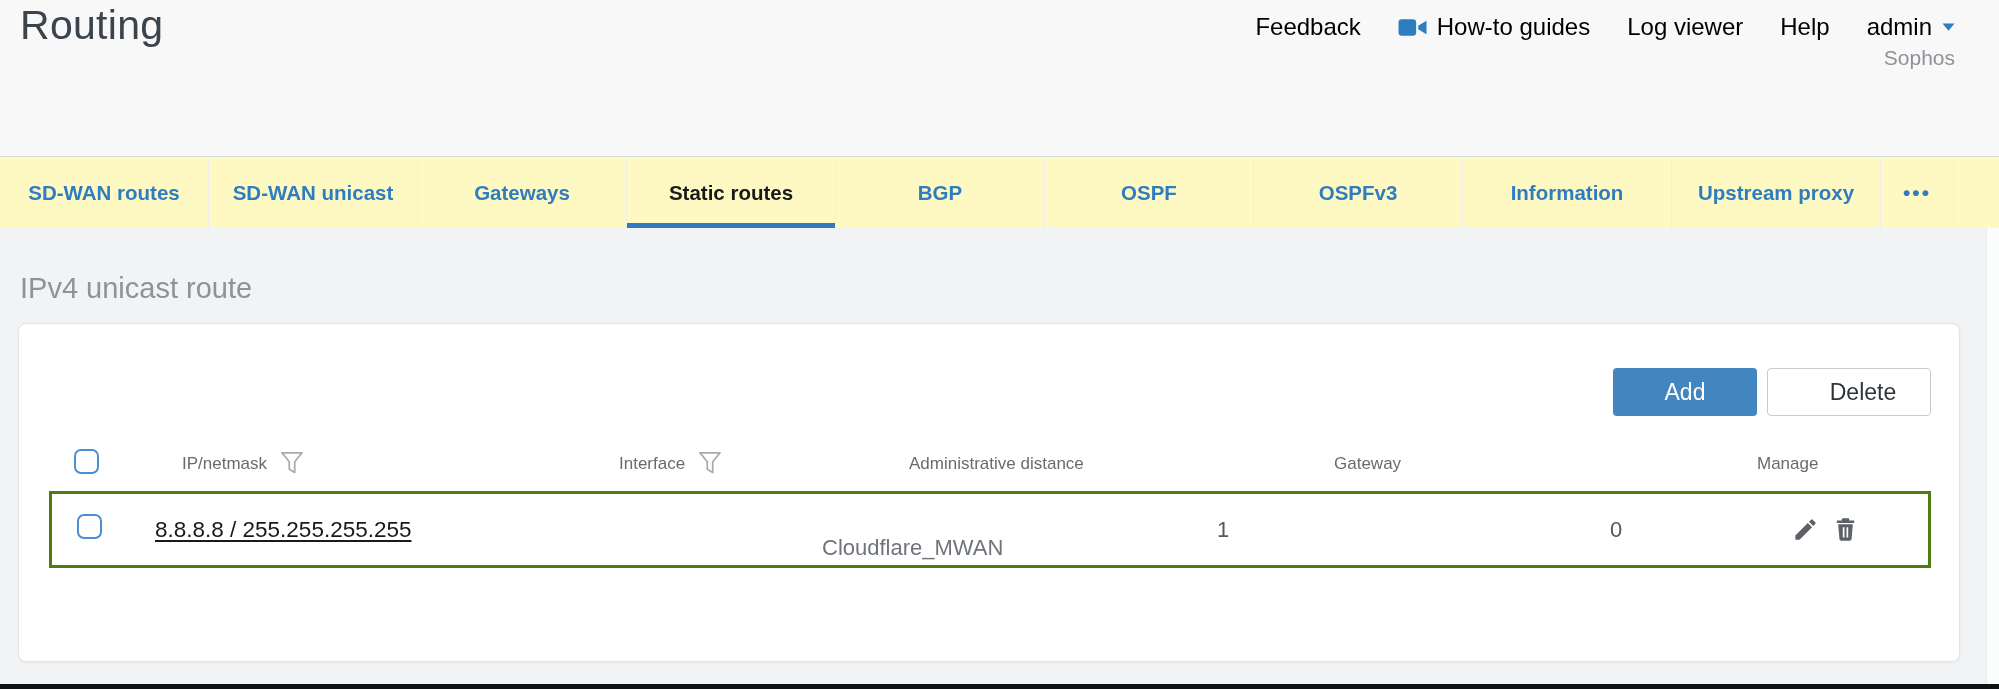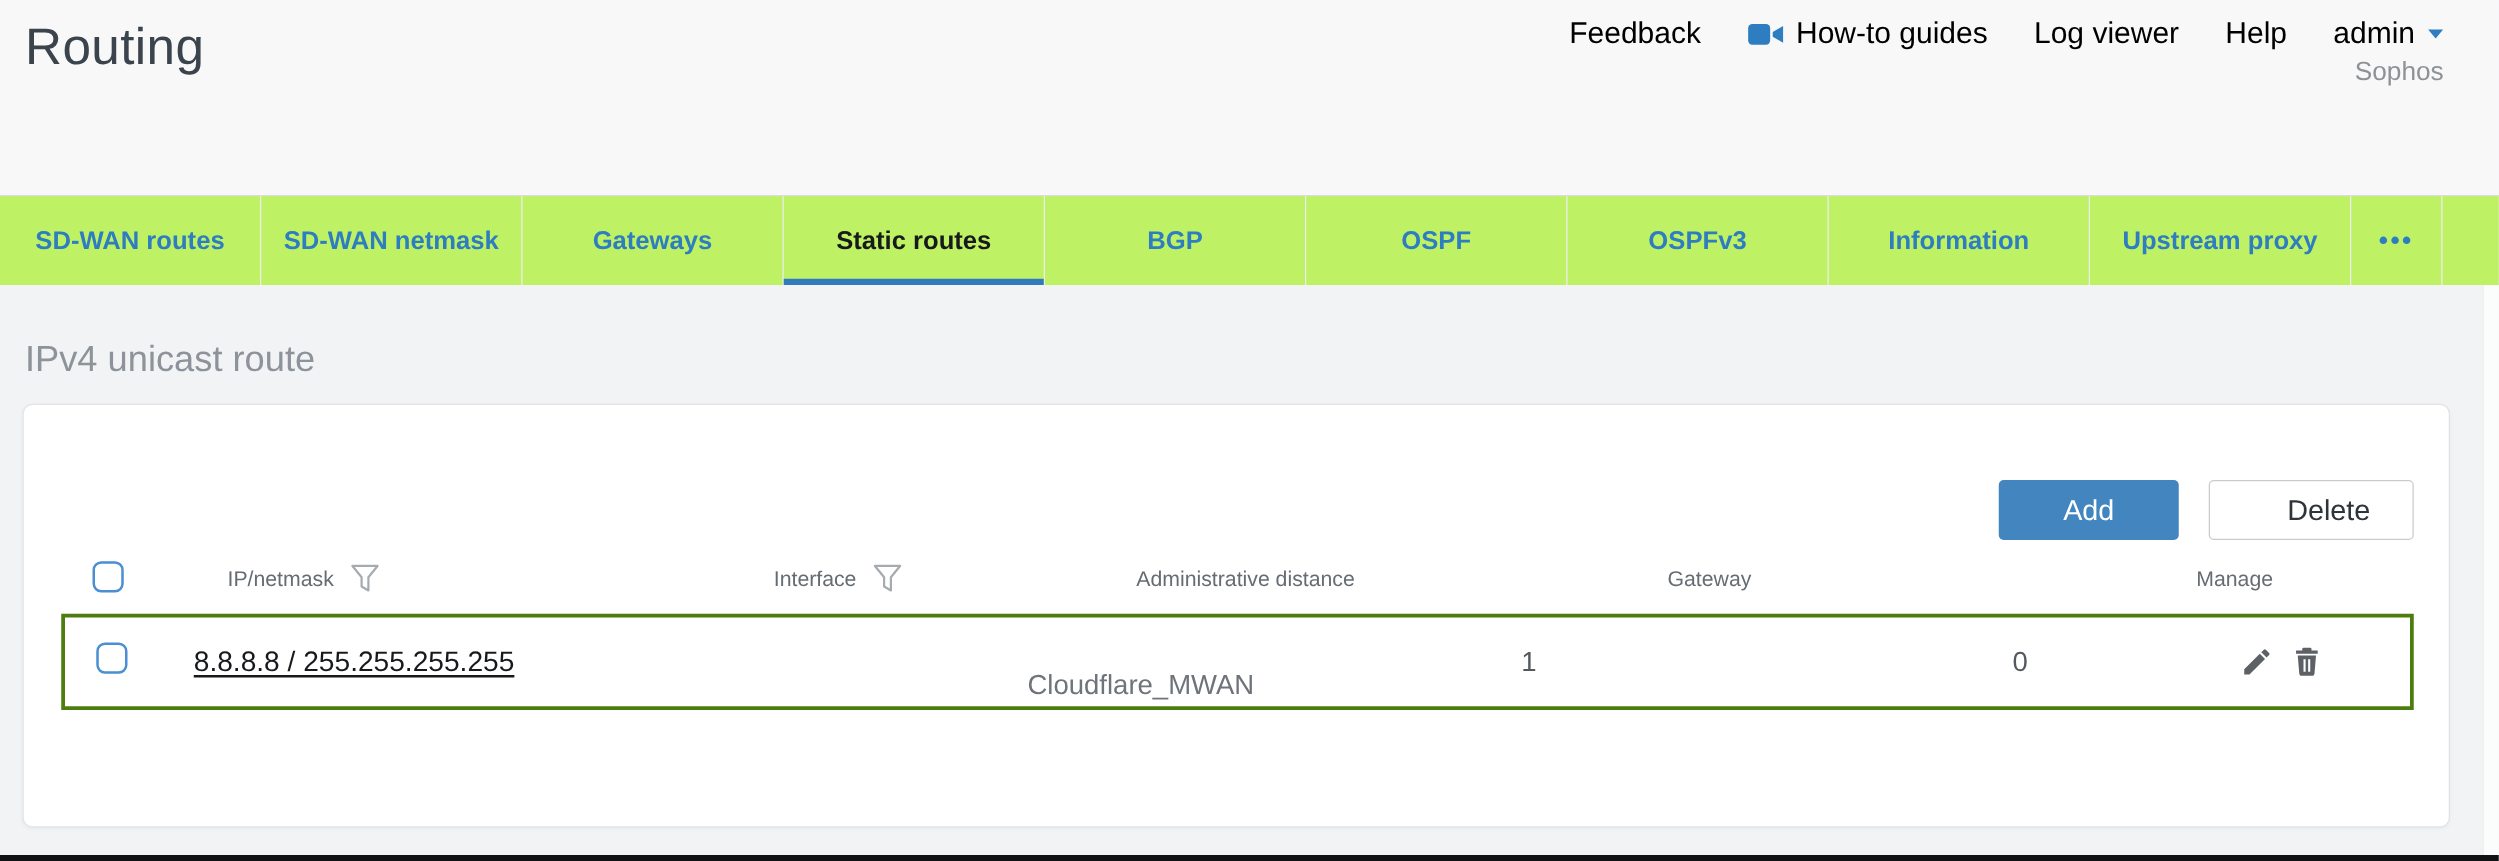--- a/index.html
+++ b/index.html
@@ -9,37 +9,37 @@
     background:#f8f8f9;
     font-family:"Liberation Sans", sans-serif;
     overflow:hidden;
     color:#3b434c;
   }
 
   
   .page-header { position:absolute; top:0; left:0; right:0; height:156px; }
   .page-title {
     position:absolute; left:20px; top:2px;
-    font-size:41px; font-weight:500; color:#3b434c; letter-spacing:.3px;margin-top:12px;
+    font-size:41px; font-weight:500; color:#3b434c; letter-spacing:.3px;
   }
   .top-nav {
     position:absolute; right:44px; top:13px;
     display:flex; align-items:center; gap:37px;
     font-size:24px; font-weight:500; color:#000000; white-space:nowrap;
   }
   .top-nav .nav-item { display:flex; align-items:center; gap:10px; cursor:pointer; }
   .brand-label {
     position:absolute; right:44px; top:46px;
     font-size:21px; color:#8d9297; font-weight:400;
   }
 
   
   .tabbar {
     position:absolute; top:156px; left:0; right:0; height:72px;
-    background:#bef264; border-top:1px solid #dbdcde;
+    background:#fef9c3; border-top:1px solid #dbdcde;
     display:flex;
   }
   .tab {
     position:relative; width:209px; height:100%;
     display:flex; align-items:center; justify-content:center;
     border-right:1px solid #ededef;
     font-size:20.5px; font-weight:700; color:#2e7dc1; cursor:pointer;
   }
   .tab.active { color:#17191c; }
   .tab-underline {
@@ -54,21 +54,21 @@
   }
   .section-heading {
     position:absolute; left:20px; top:44px;
     font-size:29px; font-weight:400; color:#8d939a;
   }
   .card {
     position:absolute; left:18px; top:95px; width:1942px; height:339px;
     background:#fff; border:1px solid #e1e3e5; border-radius:8px;
     box-shadow:0 1px 3px rgba(40,50,60,.05);
   }
-  .actions { position:absolute; top:60px; right:28px; display:flex; gap:24px; }
+  .actions { position:absolute; top:44px; right:28px; display:flex; gap:10px; }
   .btn {
     height:48px; border-radius:4px; font-size:23px;
     font-family:"Liberation Sans", sans-serif;
     display:flex; align-items:center; justify-content:center; cursor:pointer;
   }
   .btn-primary { width:144px; background:#4285bf; color:#ffffff; border:none; }
   .btn-secondary { width:164px; background:#ffffff; color:#2f343a; border:1px solid #c9cbcd;padding-left:28px; }
 
   
   .grid {
@@ -147,21 +147,21 @@
   </nav>
 
   <div class="brand-label">Sophos</div>
 </header>
 
 <div class="tabbar">
   <div class="tab">
     <span>SD-WAN routes</span>
   </div>
   <div class="tab">
-    <span>SD-WAN netmask</span>
+    <span>SD-WAN unicast</span>
   </div>
   <div class="tab">
     <span>Gateways</span>
   </div>
   <div class="tab active">
     <span>Static routes</span>
     <span class="tab-underline"></span>
   </div>
   <div class="tab">
     <span>BGP</span>

